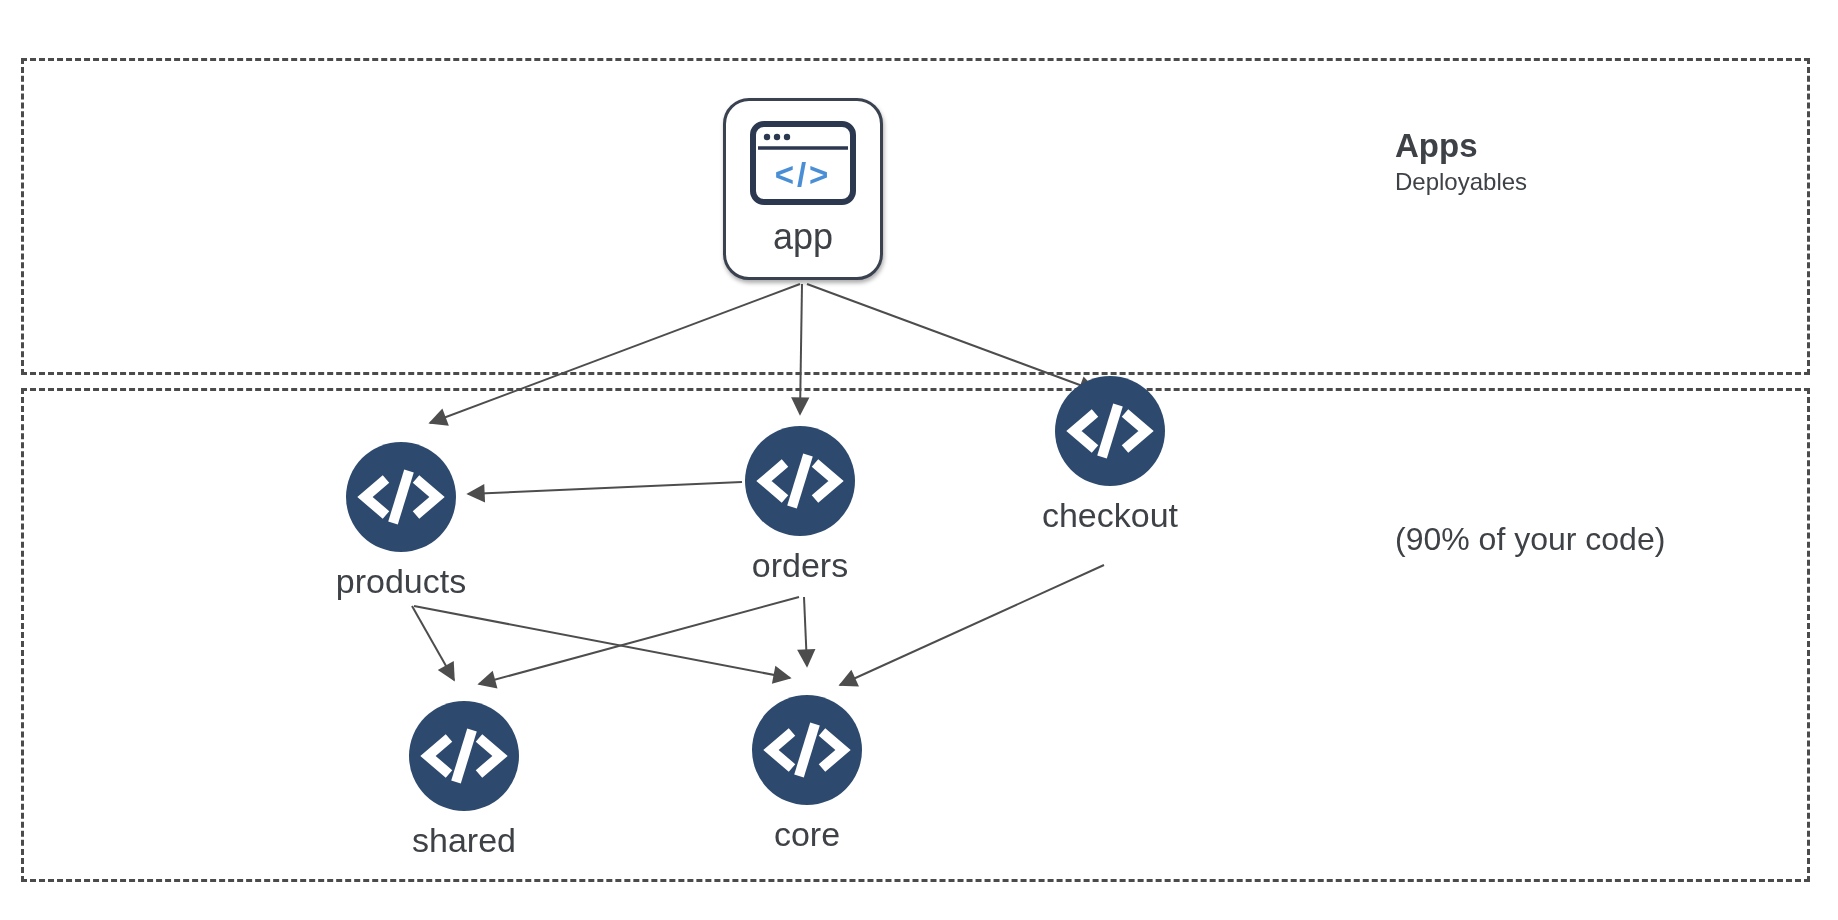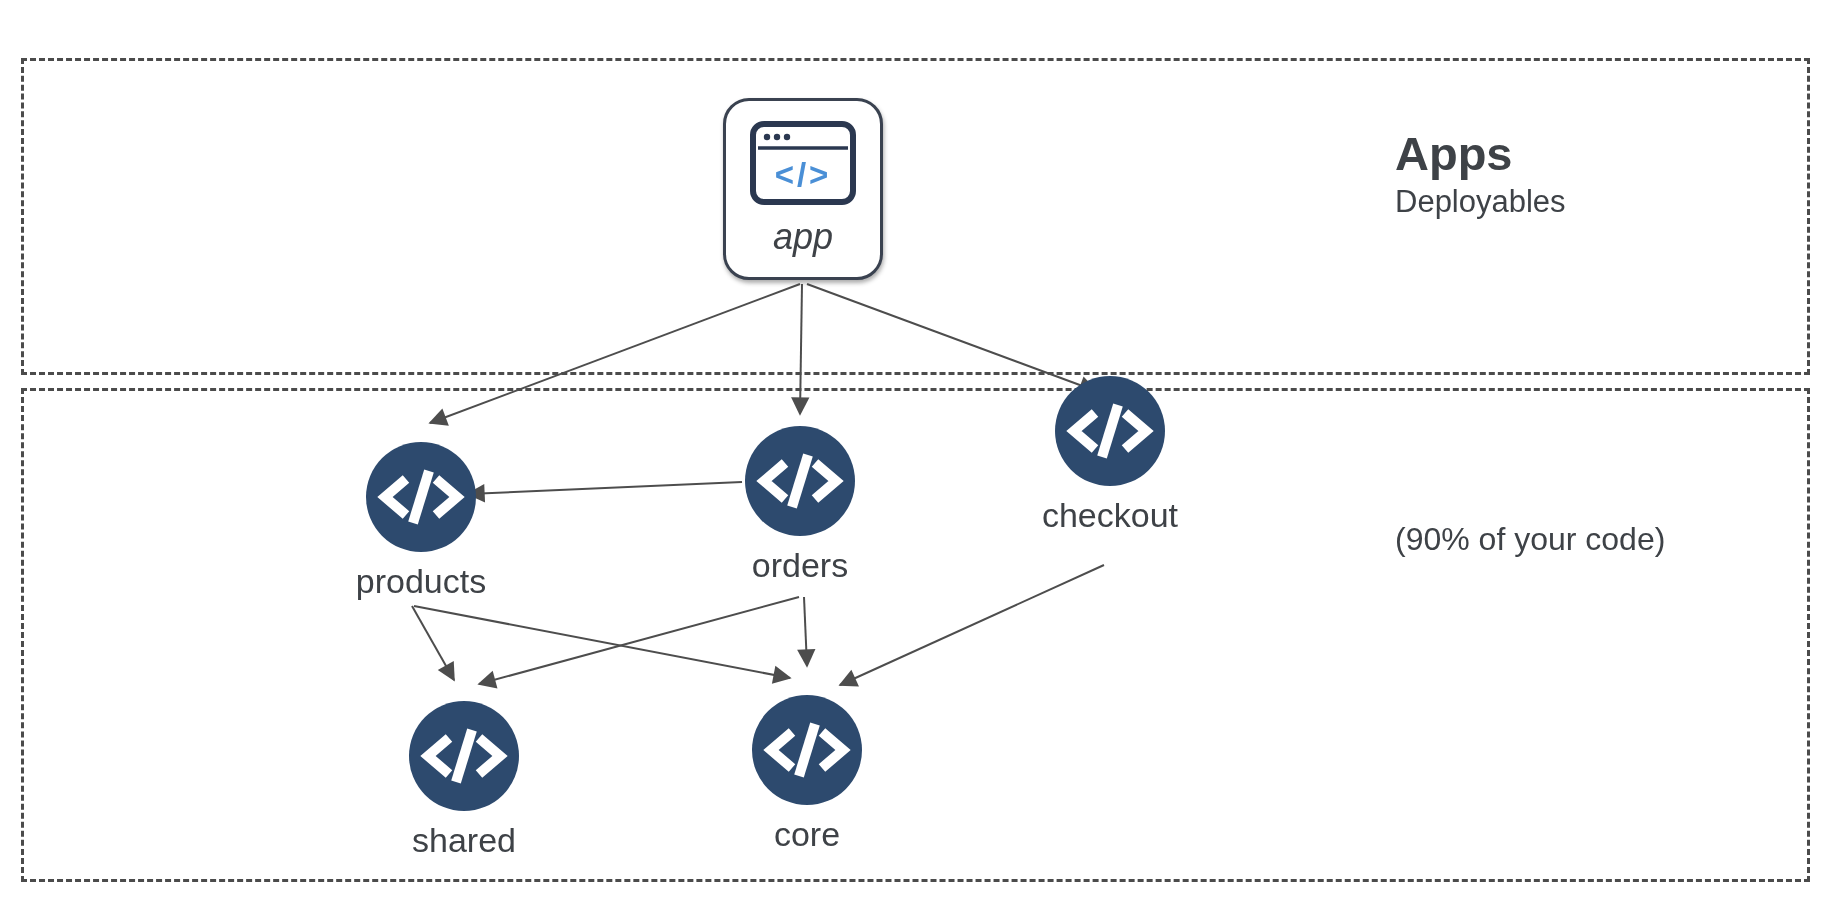--- a/index.html
+++ b/index.html
@@ -13,50 +13,50 @@
   }
   .section-box{
     position:absolute;
     border:3px dashed #4b4b4b;
     box-sizing:border-box;
     background:transparent;
   }
   .box-apps{left:21px;top:58px;width:1789px;height:317px;}
   .box-libs{left:21px;top:388px;width:1789px;height:494px;}
   .section-label{position:absolute;line-height:1.12;}
-  .section-label .title{font-size:47px;font-weight:bold;color:#3e4247;}
-  .section-label .subtitle{font-size:31px;color:#3e4247;margin-top:4px;}
+  .section-label .title{font-size:33px;font-weight:bold;color:#3e4247;}
+  .section-label .subtitle{font-size:24px;color:#3e4247;margin-top:4px;}
   .label-apps{left:1395px;top:128px;}
   .label-libs{left:1395px;top:518px;}
   .label-libs .subtitle{font-size:32px;}
 
   .edges-layer{position:absolute;left:0;top:0;width:1838px;height:920px;z-index:1;}
   .edges-layer line{stroke:#4d4d4d;stroke-width:2;}
 
   .app-node{
     position:absolute;left:723px;top:98px;width:160px;height:182px;
     background:#ffffff;
     border:3px solid #3a4250;
     border-radius:26px;
     box-sizing:border-box;
     box-shadow:1px 3px 4px rgba(70,70,70,.45);
     display:flex;flex-direction:column;align-items:center;justify-content:center;
     z-index:2;
   }
-  .app-node .app-label{font-size:36px;color:#3e4247;margin-top:6px;font-style:italic;}
+  .app-node .app-label{font-size:36px;color:#3e4247;margin-top:6px;}
 
   .lib-node{position:absolute;width:170px;z-index:2;display:flex;flex-direction:column;align-items:center;}
   .lib-circle{
     width:110px;height:110px;border-radius:50%;
     background:#2d4a6e;
     display:flex;align-items:center;justify-content:center;
   }
   .lib-label{font-size:34px;color:#3e4247;margin-top:10px;white-space:nowrap;}
 
-  .node-products{left:336px;top:442px;justify-content:center;}
+  .node-products{left:316px;top:442px;justify-content:center;}
   .node-orders{left:715px;top:426px;text-align:center;}
   .node-checkout{left:1025px;top:376px;}
   .node-shared{left:379px;top:701px;}
   .node-core{left:722px;top:695px;}
 </style>
 </head>
 <body>
 
 <div class="canvas">
 

